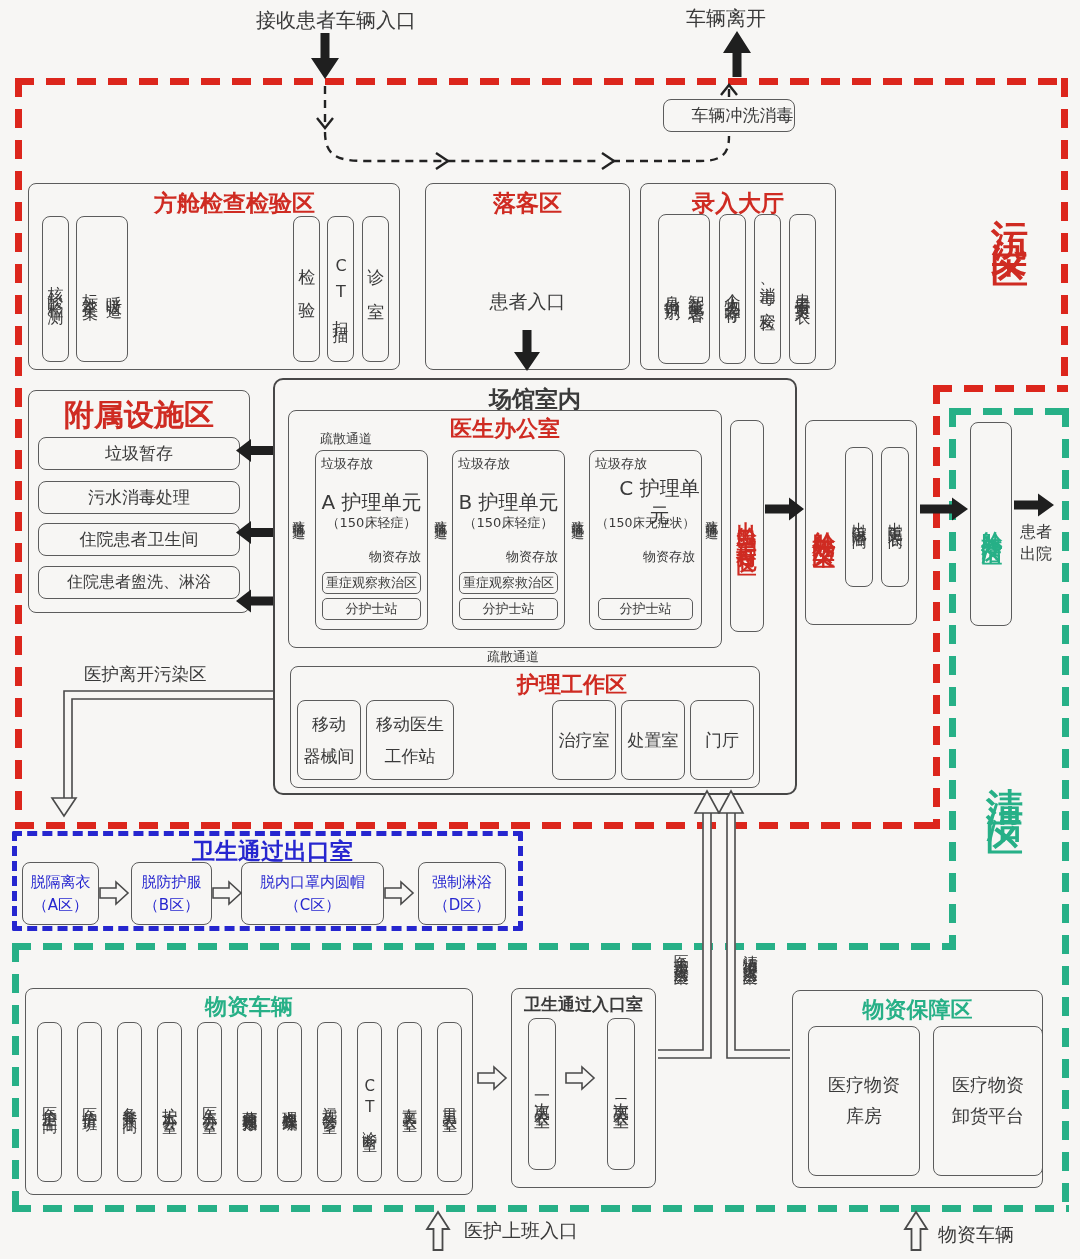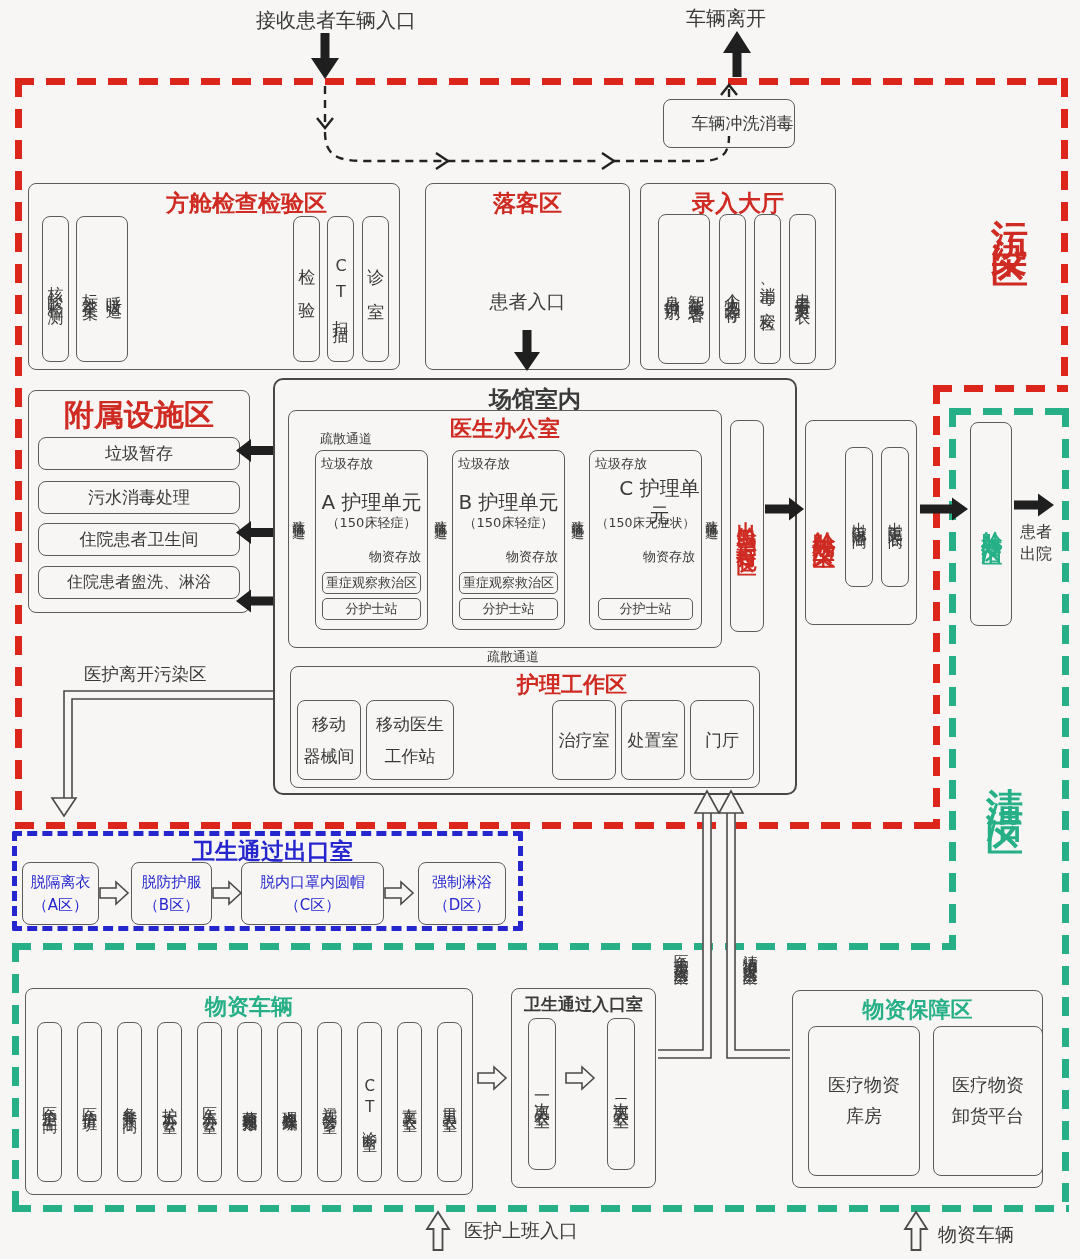--- a/index.html
+++ b/index.html
@@ -48,24 +48,24 @@
   <div class="abs dash-v" style="--c:#27b087;left:949px;top:408px;height:542px;"></div>
   <div class="abs dash-h" style="--c:#27b087;left:12px;top:943px;width:944px;"></div>
   <div class="abs dash-v" style="--c:#27b087;left:12px;top:943px;height:269px;"></div>
   <div class="abs dash-h" style="--c:#27b087;left:12px;top:1205px;width:1057px;"></div>
 
   <div class="abs zonelab red" style="left:991px;top:190px;height:170px;">污染区</div>
   <div class="abs zonelab green" style="left:986px;top:758px;height:185px;">清洁区</div>
 
   <div class="abs" style="left:256px;top:7px;font-size:20px;">接收患者车辆入口</div>
   <div class="abs" style="left:686px;top:5px;font-size:20px;">车辆离开</div>
-  <div class="abs box ctr" style="left:663px;top:99px;width:132px;height:49px;font-size:17px;padding-left:27px;">车辆冲洗消毒</div>
+  <div class="abs box ctr" style="left:663px;top:99px;width:132px;height:33px;font-size:17px;padding-left:27px;">车辆冲洗消毒</div>
 
   <div class="abs box" style="left:28px;top:183px;width:372px;height:187px;"></div>
-  <div class="abs ttl red" style="left:28px;top:188px;width:413px;font-size:23px;margin-left:12px;">方舱检查检验区</div>
+  <div class="abs ttl red" style="left:28px;top:188px;width:413px;font-size:23px;">方舱检查检验区</div>
   <div class="abs box vitem" style="left:42px;top:216px;width:27px;height:146px;font-size:16px;letter-spacing:8px;">核酸检测</div>
   <div class="abs box vitem" style="left:76px;top:216px;width:52px;height:146px;font-size:16px;letter-spacing:4px;">呼吸道
 标本采集</div>
   <div class="abs box vitem" style="left:293px;top:216px;width:27px;height:146px;font-size:17px;letter-spacing:34px;">检验</div>
   <div class="abs box vitem" style="left:327px;top:216px;width:27px;height:146px;font-size:16px;letter-spacing:7px;">CT扫描</div>
   <div class="abs box vitem" style="left:362px;top:216px;width:27px;height:146px;font-size:17px;letter-spacing:34px;">诊室</div>
 
   <div class="abs box" style="left:425px;top:183px;width:205px;height:187px;"></div>
   <div class="abs ttl red" style="left:425px;top:188px;width:205px;font-size:23px;">落客区</div>
   <div class="abs ctr" style="left:460px;top:290px;width:135px;height:24px;font-size:19px;">患者入口</div>

